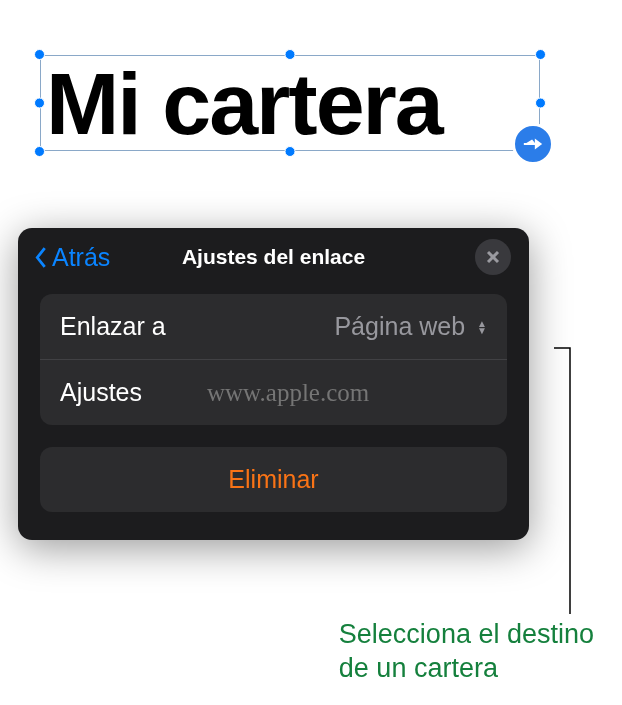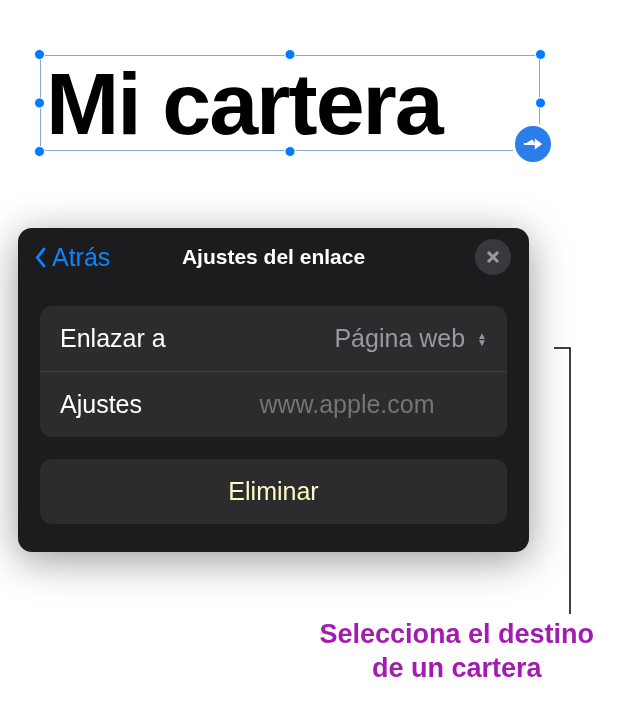--- a/index.html
+++ b/index.html
@@ -123,21 +123,21 @@
       height: 36px;
       background: #39393d;
       border-radius: 50%;
       display: flex;
       align-items: center;
       justify-content: center;
     }
     .close-btn svg { width: 16px; height: 16px; stroke: #9a9aa0; stroke-width: 3; }
     
     .settings-group {
-      margin: 20px 22px 0;
+      margin: 8px 22px 0;
       background: #2c2c2e;
       border-radius: 12px;
       overflow: hidden;
     }
     
     .row {
       display: flex;
       align-items: center;
       justify-content: space-between;
       padding: 18px 20px;
@@ -153,59 +153,59 @@
       color: #98989e;
       display: flex;
       align-items: center;
       gap: 12px;
     }
     .row-value input {
       background: transparent;
       border: none;
       color: #98989e;
       font-size: 25px;
-      text-align: center;
+      text-align: left;
       outline: none;
-      font-family: Liberation Sans, sans-serif;
+      font-family: Liberation Serif, serif;
       width: 280px;
     }
     .updown {
       display: flex;
       flex-direction: column;
       line-height: 7px;
       font-size: 10px;
       color: #98989e;
     }
     
     .delete-group {
       margin: 22px 22px 0;
       background: #2c2c2e;
       border-radius: 12px;
     }
     .delete-btn {
       text-align: center;
       padding: 18px;
-      color: #fef9c3;
+      color: #f97316;
       font-size: 25px;
     }
     
     .callout-line {
       position: absolute;
       pointer-events: none;
     }
     
     .caption {
       position: absolute;
       right: 28px;
       top: 618px;
-      text-align: center;
+      text-align: left;
       font-size: 27px;
-      color: #a21caf;
+      color: #15803d;
       line-height: 1.25;
-      font-weight: 700;
+      font-weight: 400;
     }
   </style>
 </head>
 <body>
 
 <div class="text-box-area">
   <div class="selection-box"></div>
   <div class="handle tl"></div>
   <div class="handle tr"></div>
   <div class="handle bl"></div>

